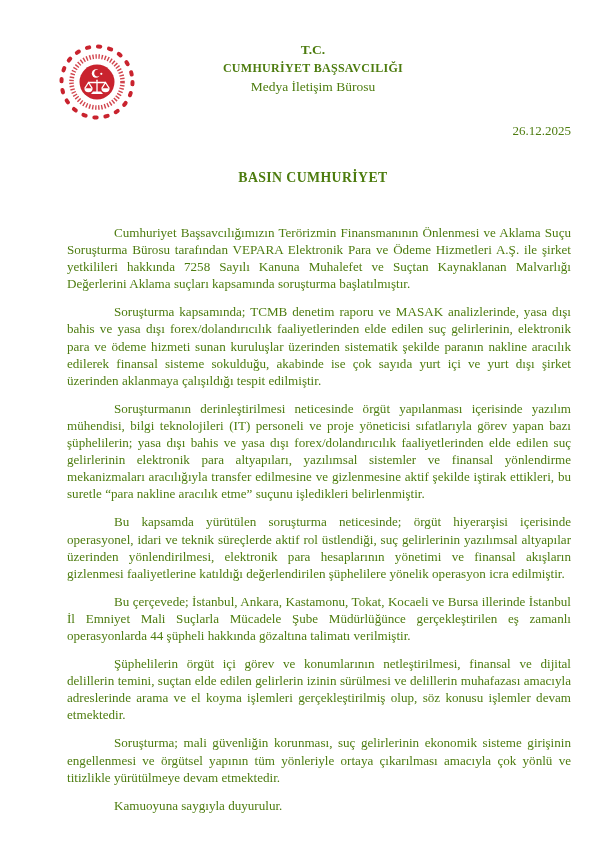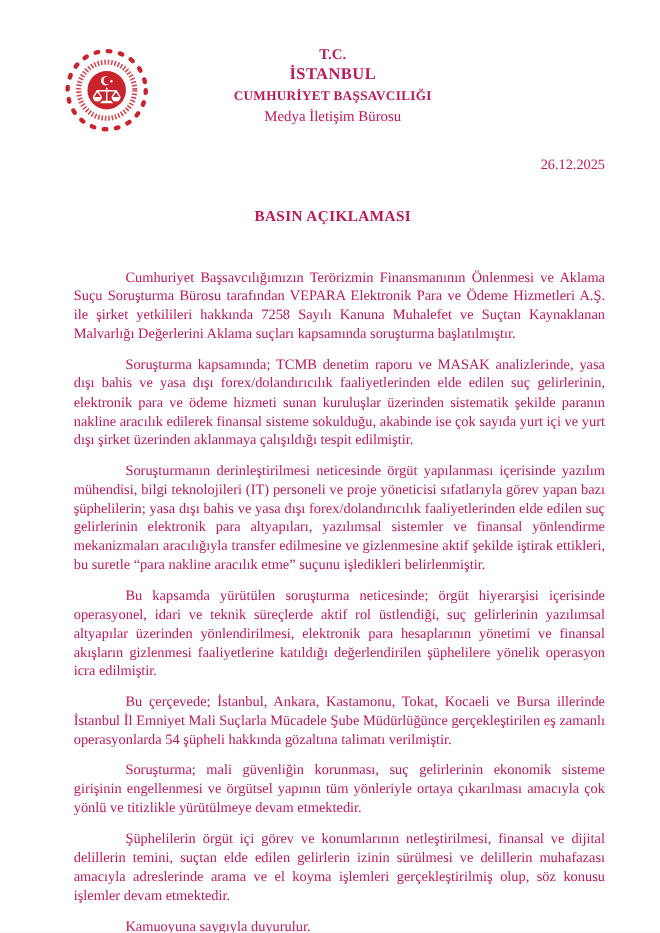--- a/index.html
+++ b/index.html
@@ -4,22 +4,22 @@
 <style>
   * { box-sizing: border-box; }
   html, body { margin: 0; padding: 0; background: #e8e8e8; }
   .page {
     position: relative;
     width: 600px;
     height: 848px;
     margin: 0 auto;
     background: #ffffff;
     font-family: "Liberation Serif", "DejaVu Serif", serif;
-    color: #be185d;
-    padding: 42px 50px 0 55px;
+    color: #4d7c0f;
+    padding: 42px 29px 0 55px;
     overflow: hidden;
   }
   .header { position: relative; text-align: center; }
   .emblem {
     position: absolute;
     left: 2px;
     top: 0px;
     width: 80px;
     height: 80px;
   }
@@ -71,34 +71,33 @@
         <path d="M40 38.2 V49.5"></path>
         <path d="M31.5 40.5 l-3.4 5.4 M31.5 40.5 l3.4 5.4"></path>
         <path d="M48.5 40.5 l-3.4 5.4 M48.5 40.5 l3.4 5.4"></path>
       </g>
       <path d="M27.4 46.2 a4.1 4.1 0 0 0 8.2 0 Z" fill="#ffffff"></path>
       <path d="M44.4 46.2 a4.1 4.1 0 0 0 8.2 0 Z" fill="#ffffff"></path>
       <path d="M36 49.5 h8 l2 2.4 h-12 Z" fill="#ffffff"></path>
     </svg>
 
     <div class="h-tc">T.C.</div>
-    <div class="h-city">İSTANBUL</div>
     <div class="h-office">CUMHURİYET BAŞSAVCILIĞI</div>
     <div class="h-bureau">Medya İletişim Bürosu</div>
   </div>
 
   <div class="date-row">26.12.2025</div>
 
-  <div class="doc-title">BASIN AÇIKLAMASI</div>
+  <div class="doc-title">BASIN CUMHURİYET</div>
 
   <div class="body-text">
     <p>Cumhuriyet Başsavcılığımızın Terörizmin Finansmanının Önlenmesi ve Aklama Suçu Soruşturma Bürosu tarafından VEPARA Elektronik Para ve Ödeme Hizmetleri A.Ş. ile şirket yetkilileri hakkında 7258 Sayılı Kanuna Muhalefet ve Suçtan Kaynaklanan Malvarlığı Değerlerini Aklama suçları kapsamında soruşturma başlatılmıştır.</p>
     <p>Soruşturma kapsamında; TCMB denetim raporu ve MASAK analizlerinde, yasa dışı bahis ve yasa dışı forex/dolandırıcılık faaliyetlerinden elde edilen suç gelirlerinin, elektronik para ve ödeme hizmeti sunan kuruluşlar üzerinden sistematik şekilde paranın nakline aracılık edilerek finansal sisteme sokulduğu, akabinde ise çok sayıda yurt içi ve yurt dışı şirket üzerinden aklanmaya çalışıldığı tespit edilmiştir.</p>
     <p>Soruşturmanın derinleştirilmesi neticesinde örgüt yapılanması içerisinde yazılım mühendisi, bilgi teknolojileri (IT) personeli ve proje yöneticisi sıfatlarıyla görev yapan bazı şüphelilerin; yasa dışı bahis ve yasa dışı forex/dolandırıcılık faaliyetlerinden elde edilen suç gelirlerinin elektronik para altyapıları, yazılımsal sistemler ve finansal yönlendirme mekanizmaları aracılığıyla transfer edilmesine ve gizlenmesine aktif şekilde iştirak ettikleri, bu suretle “para nakline aracılık etme” suçunu işledikleri belirlenmiştir.</p>
     <p>Bu kapsamda yürütülen soruşturma neticesinde; örgüt hiyerarşisi içerisinde operasyonel, idari ve teknik süreçlerde aktif rol üstlendiği, suç gelirlerinin yazılımsal altyapılar üzerinden yönlendirilmesi, elektronik para hesaplarının yönetimi ve finansal akışların gizlenmesi faaliyetlerine katıldığı değerlendirilen şüphelilere yönelik operasyon icra edilmiştir.</p>
-    <p>Bu çerçevede; İstanbul, Ankara, Kastamonu, Tokat, Kocaeli ve Bursa illerinde İstanbul İl Emniyet Mali Suçlarla Mücadele Şube Müdürlüğünce gerçekleştirilen eş zamanlı operasyonlarda 54 şüpheli hakkında gözaltına talimatı verilmiştir.</p>
+    <p>Bu çerçevede; İstanbul, Ankara, Kastamonu, Tokat, Kocaeli ve Bursa illerinde İstanbul İl Emniyet Mali Suçlarla Mücadele Şube Müdürlüğünce gerçekleştirilen eş zamanlı operasyonlarda 44 şüpheli hakkında gözaltına talimatı verilmiştir.</p>
+    <p>Şüphelilerin örgüt içi görev ve konumlarının netleştirilmesi, finansal ve dijital delillerin temini, suçtan elde edilen gelirlerin izinin sürülmesi ve delillerin muhafazası amacıyla adreslerinde arama ve el koyma işlemleri gerçekleştirilmiş olup, söz konusu işlemler devam etmektedir.</p>
     <p>Soruşturma; mali güvenliğin korunması, suç gelirlerinin ekonomik sisteme girişinin engellenmesi ve örgütsel yapının tüm yönleriyle ortaya çıkarılması amacıyla çok yönlü ve titizlikle yürütülmeye devam etmektedir.</p>
-    <p>Şüphelilerin örgüt içi görev ve konumlarının netleştirilmesi, finansal ve dijital delillerin temini, suçtan elde edilen gelirlerin izinin sürülmesi ve delillerin muhafazası amacıyla adreslerinde arama ve el koyma işlemleri gerçekleştirilmiş olup, söz konusu işlemler devam etmektedir.</p>
     <p class="closing">Kamuoyuna saygıyla duyurulur.</p>
 
   </div>
 
 </div>
 
 </body></html>

